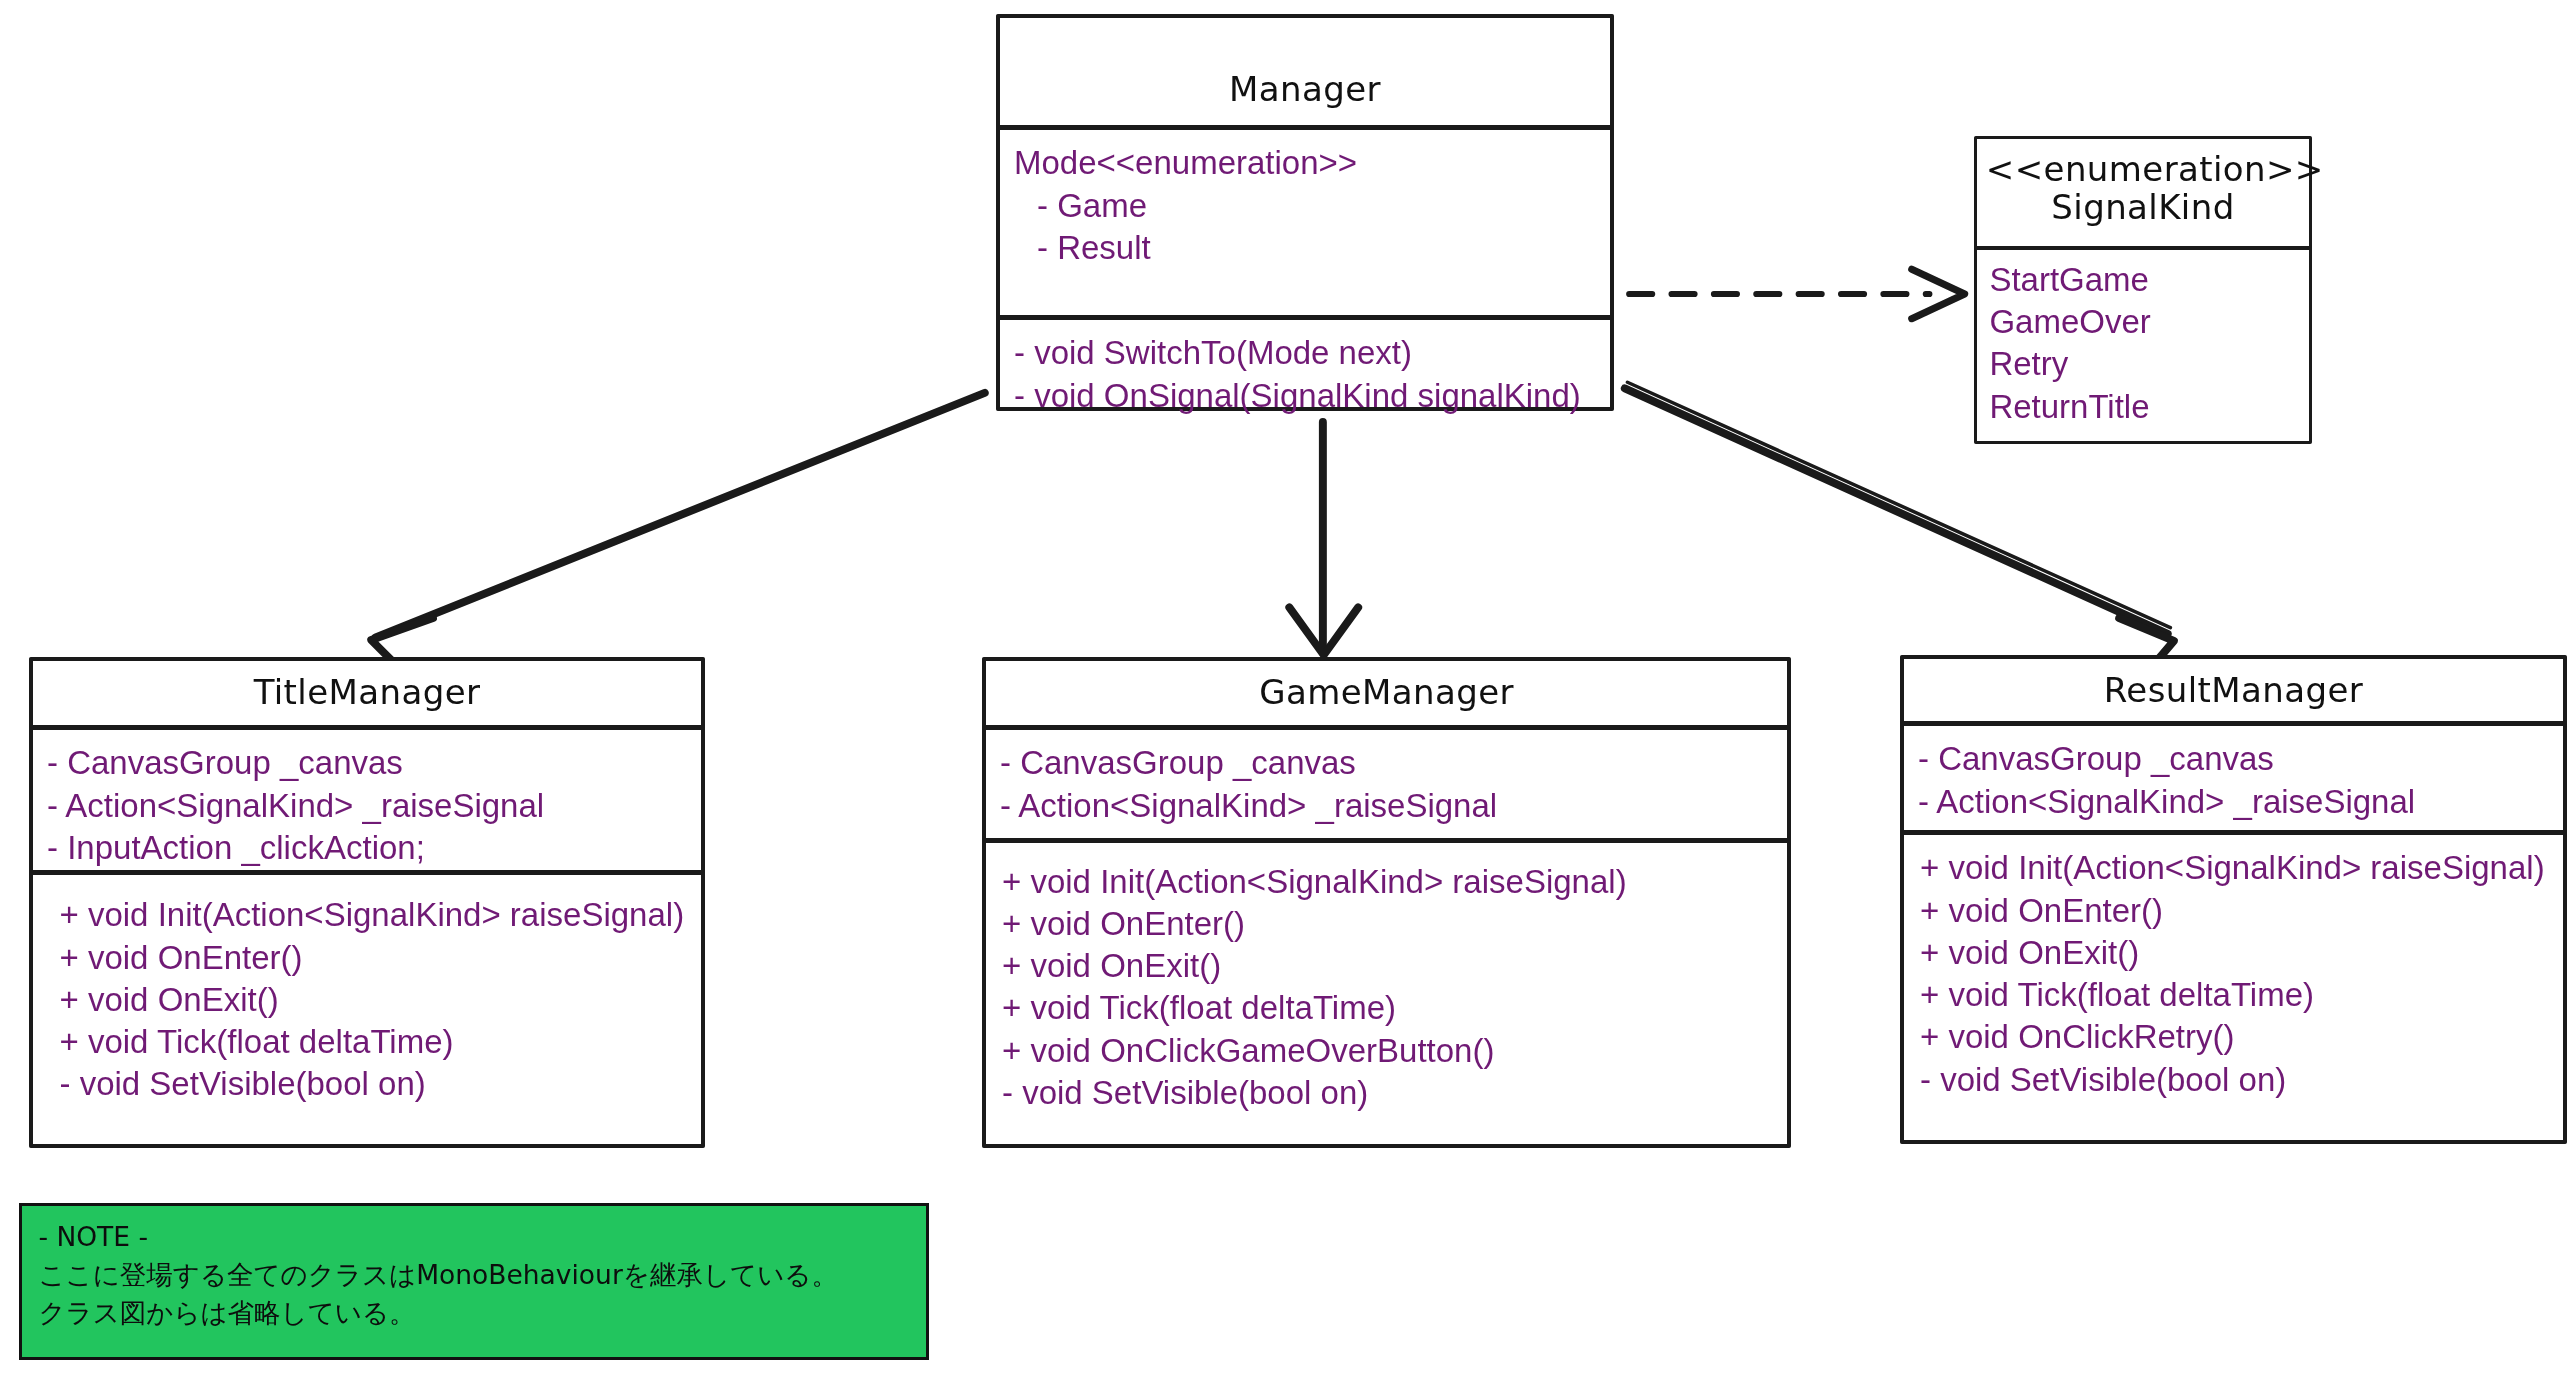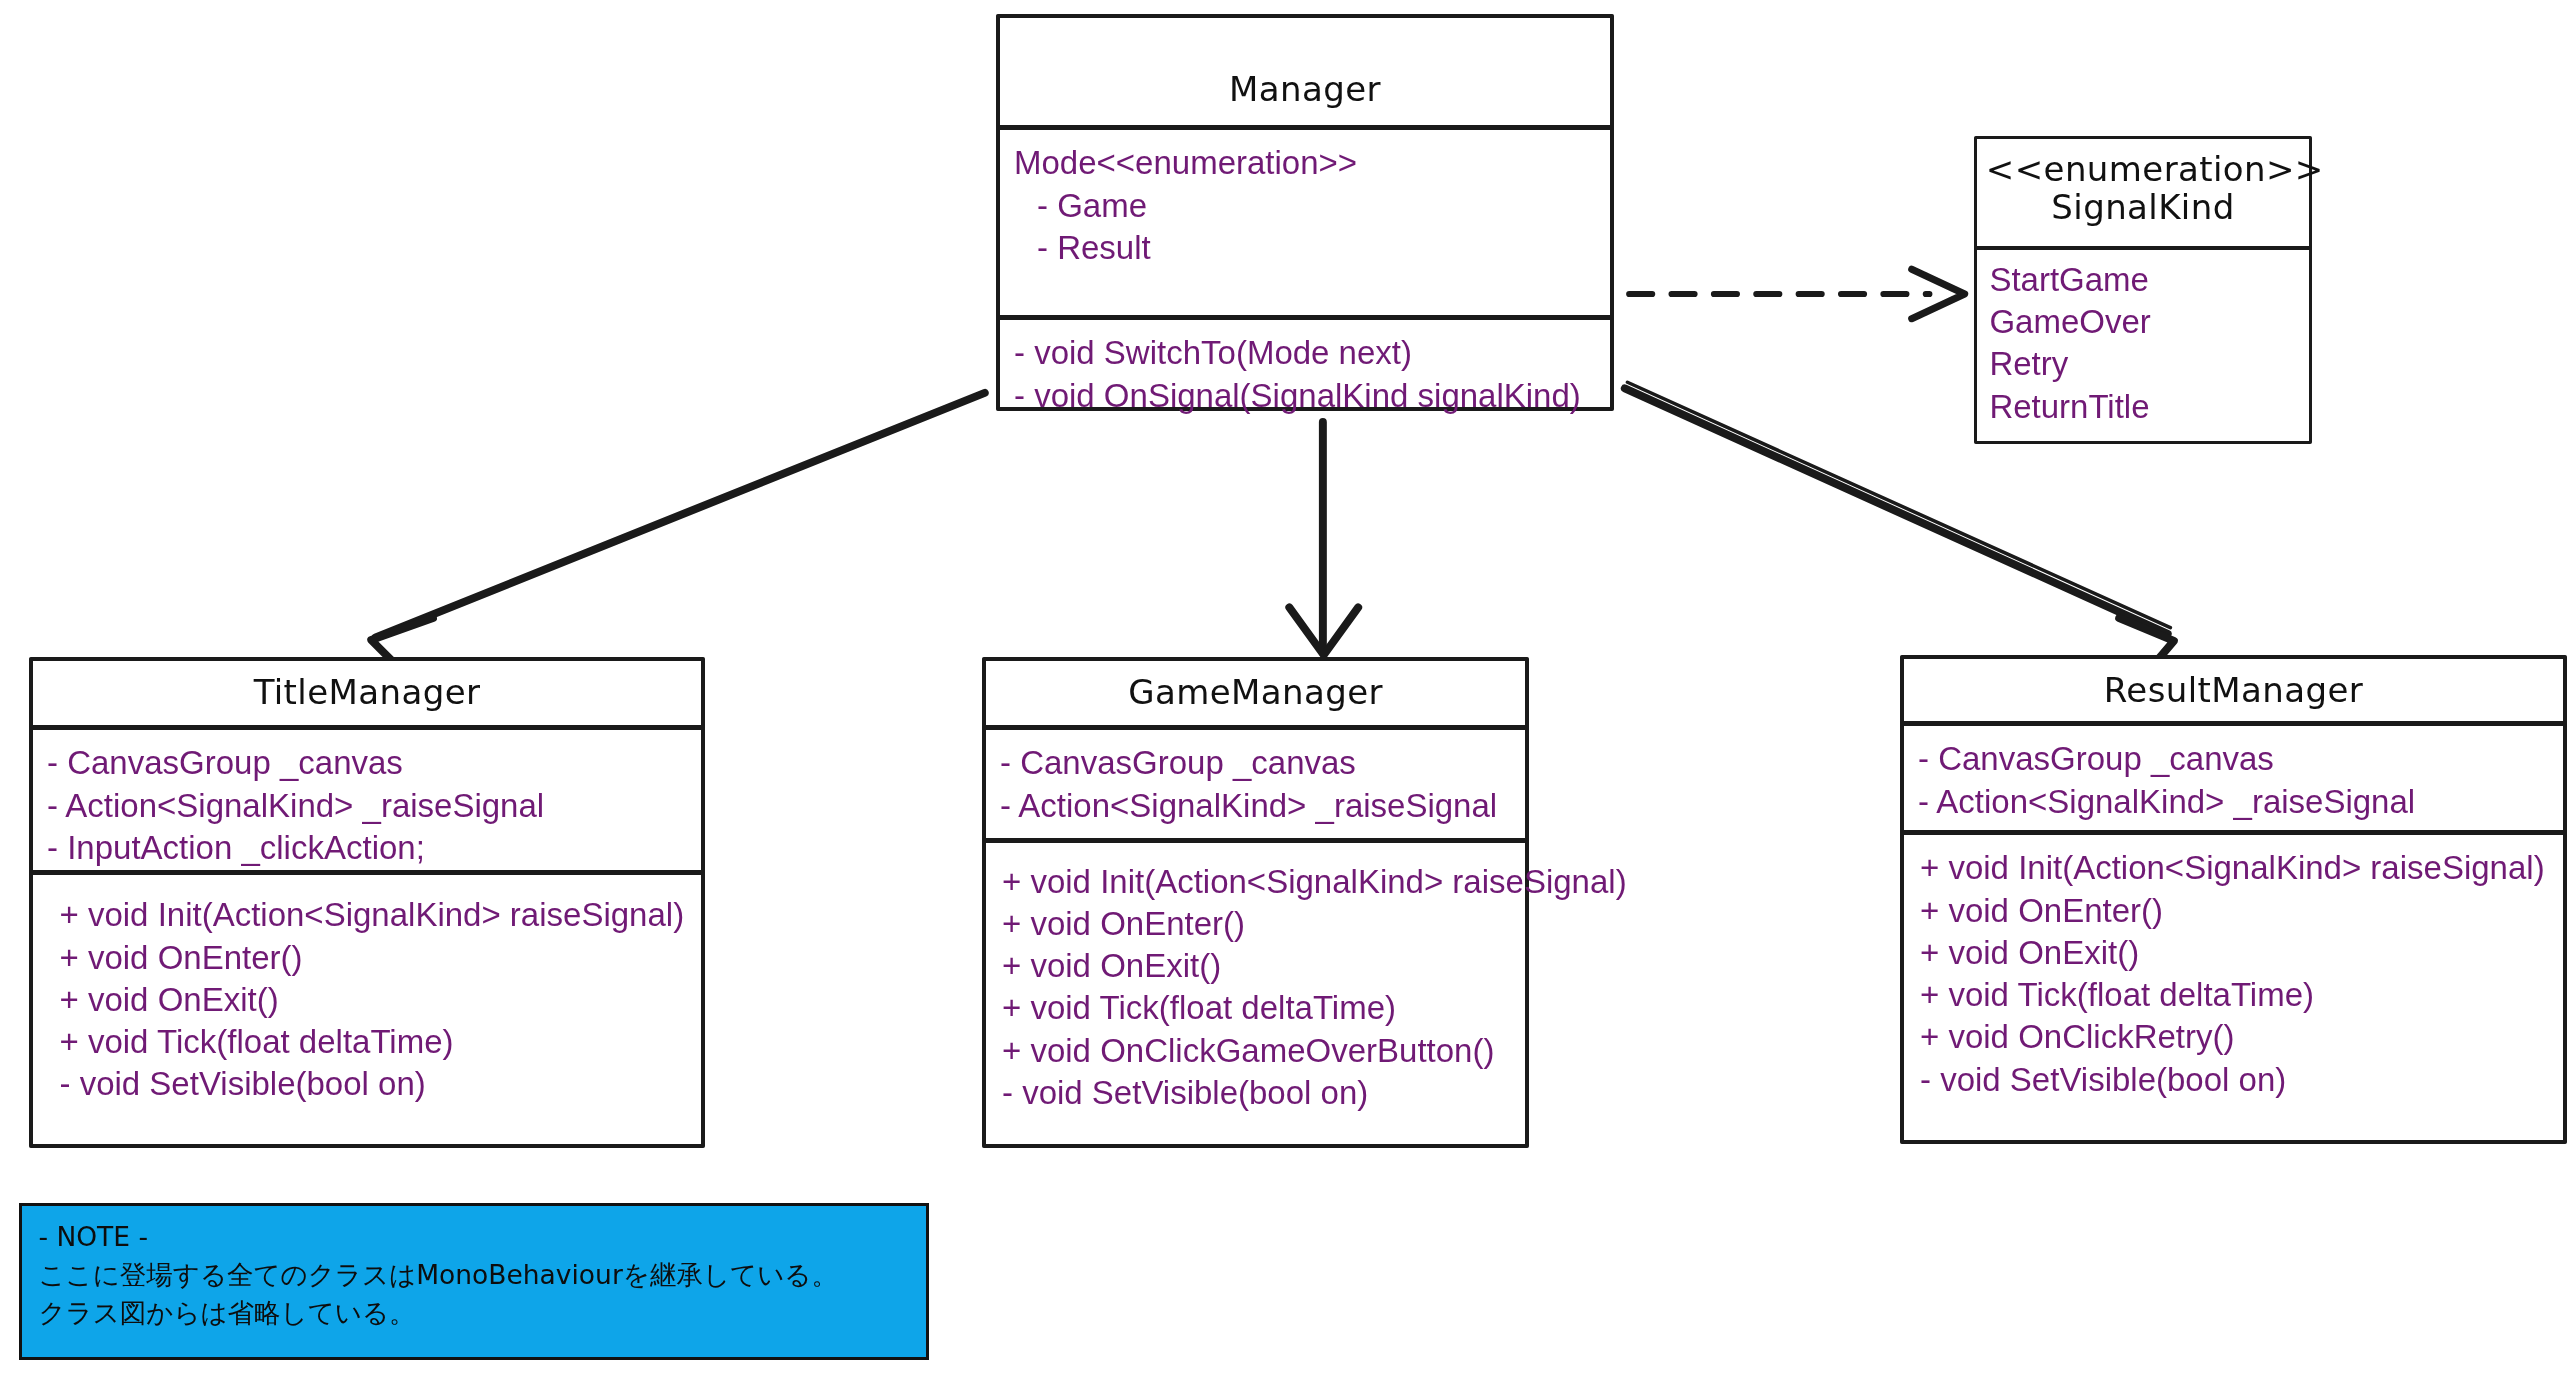--- a/index.html
+++ b/index.html
@@ -157,21 +157,21 @@
     <div class="uml-divider"></div>
     <div class="uml-section" style="padding-top:19.4px; padding-left:26.5px;">
       <div class="uml-line">+ void Init(Action&lt;SignalKind&gt; raiseSignal)</div>
       <div class="uml-line">+ void OnEnter()</div>
       <div class="uml-line">+ void OnExit()</div>
       <div class="uml-line">+ void Tick(float deltaTime)</div>
       <div class="uml-line">- void SetVisible(bool on)</div>
     </div>
   </div>
 
-  <div class="uml-box" style="left:982px; top:657px; width:547px; height:491px;">
+  <div class="uml-box" style="left:982px; top:657px; width:809px; height:491px;">
     <div class="uml-header" style="height:64px;">
       <span class="cname">GameManager</span>
     </div>
     <div class="uml-divider"></div>
     <div class="uml-section" style="height:108px;">
       <div class="uml-line">- CanvasGroup _canvas</div>
       <div class="uml-line">- Action&lt;SignalKind&gt; _raiseSignal</div>
     </div>
     <div class="uml-divider"></div>
     <div class="uml-section" style="padding-top:17.7px; padding-left:16px;">
@@ -197,20 +197,20 @@
     <div class="uml-section" style="padding-top:12.4px; padding-left:16px;">
       <div class="uml-line">+ void Init(Action&lt;SignalKind&gt; raiseSignal)</div>
       <div class="uml-line">+ void OnEnter()</div>
       <div class="uml-line">+ void OnExit()</div>
       <div class="uml-line">+ void Tick(float deltaTime)</div>
       <div class="uml-line">+ void OnClickRetry()</div>
       <div class="uml-line">- void SetVisible(bool on)</div>
     </div>
   </div>
 
-  <div class="note-box" style="left:19.4px; top:1203px; width:910px; height:157px; background:#0ea5e9;">
+  <div class="note-box" style="left:19.4px; top:1203px; width:910px; height:157px; background:#22c55e;">
     <div class="note-line">- NOTE -</div>
     <div class="note-line">ここに登場する全てのクラスはMonoBehaviourを継承している。</div>
     <div class="note-line">クラス図からは省略している。</div>
   </div>
 
 </div>
 
 
 </body></html>

